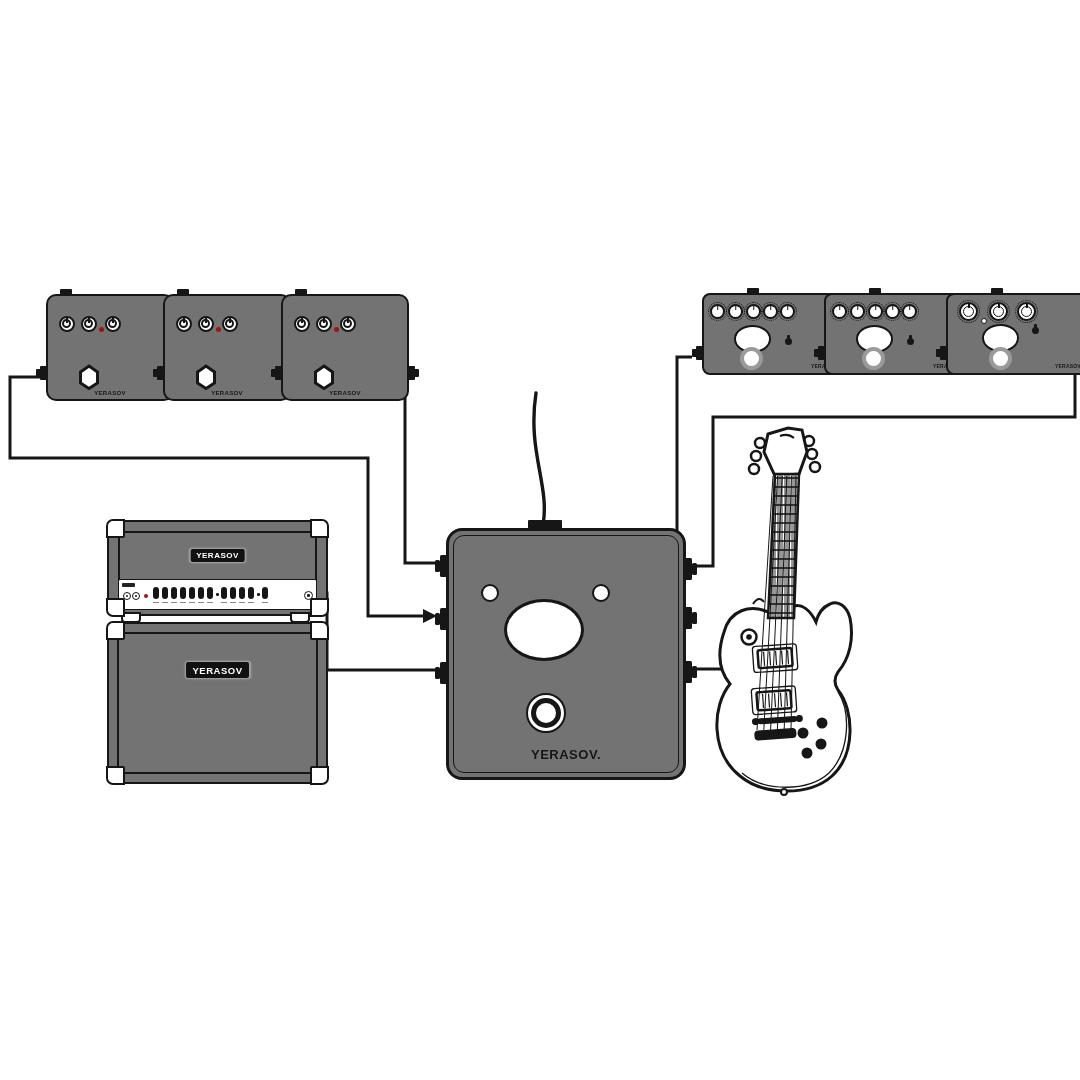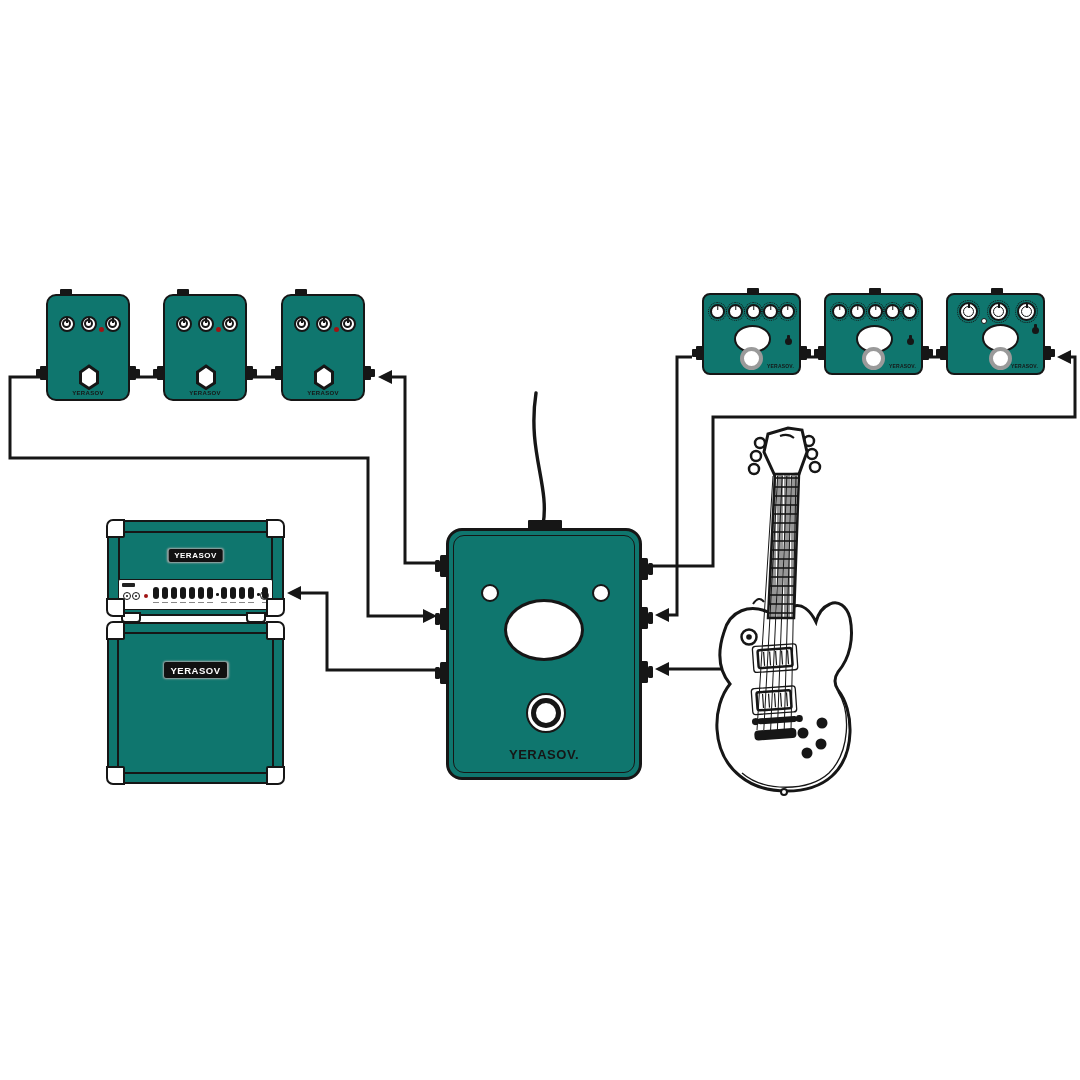--- a/index.html
+++ b/index.html
@@ -1,19 +1,19 @@
 <!DOCTYPE html>
 <html><head>
 <meta charset="utf-8">
 <style>
   html,body{margin:0;padding:0;background:#fff;}
   #canvas{position:relative;width:1080px;height:1080px;background:#ffffff;overflow:hidden;
           font-family:"Liberation Sans", sans-serif;color:#161616;}
   #wires{position:absolute;left:0;top:0;z-index:0;}
-  .comp{position:absolute;background:#0f766e;border:2.5px solid #161616;z-index:2;}
+  .comp{position:absolute;background:#737373;border:2.5px solid #161616;z-index:2;padding-left:44px;}
 
   
   .pedal-v{width:80px;height:103px;border-radius:10px;}
   .kn{position:absolute;width:12px;height:12px;border:2.5px solid #161616;border-radius:50%;background:#fff;}
   .kn::before{content:'';position:absolute;inset:1.5px;border:2px solid #161616;border-radius:50%;}
   .kn::after{content:'';position:absolute;left:50%;top:0;width:2px;height:5px;background:#161616;transform:translateX(-50%);}
   .led-red{position:absolute;width:5px;height:5px;border-radius:50%;background:#a01313;}
   .pedal-label{position:absolute;left:0;right:0;bottom:3px;text-align:center;
                font-size:6px;font-weight:bold;letter-spacing:.3px;color:#161616;}
   .hexfs{position:absolute;}

